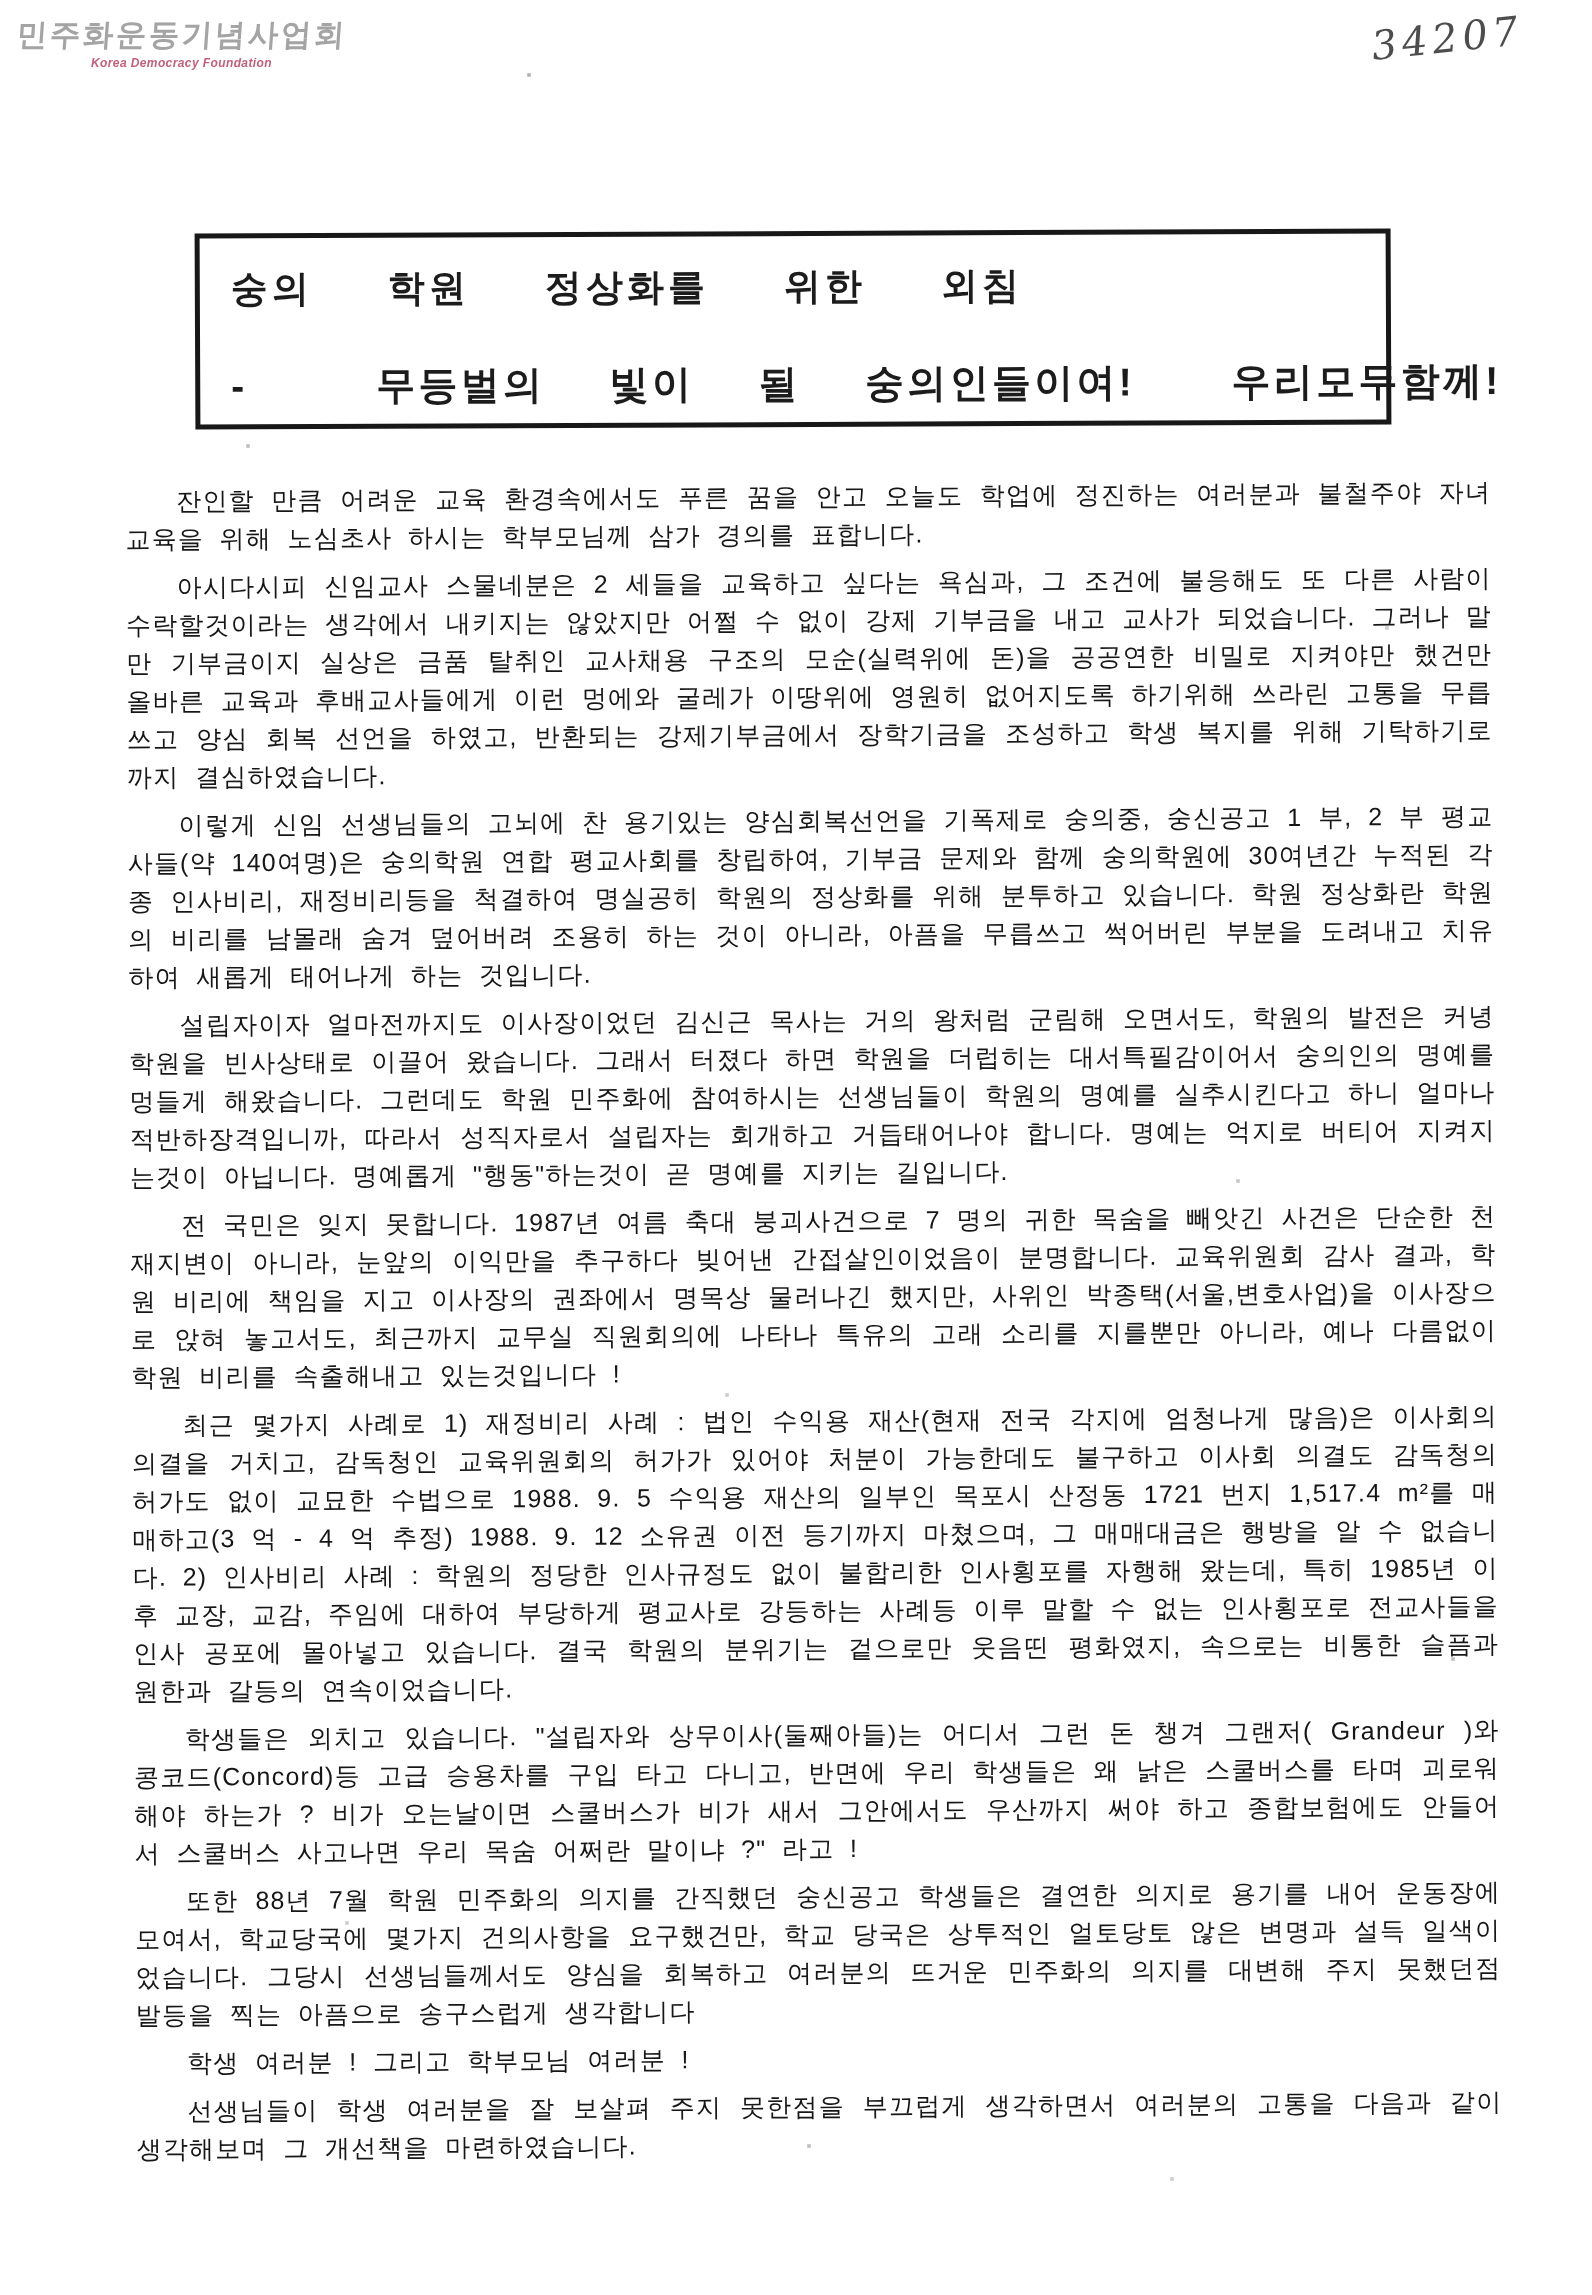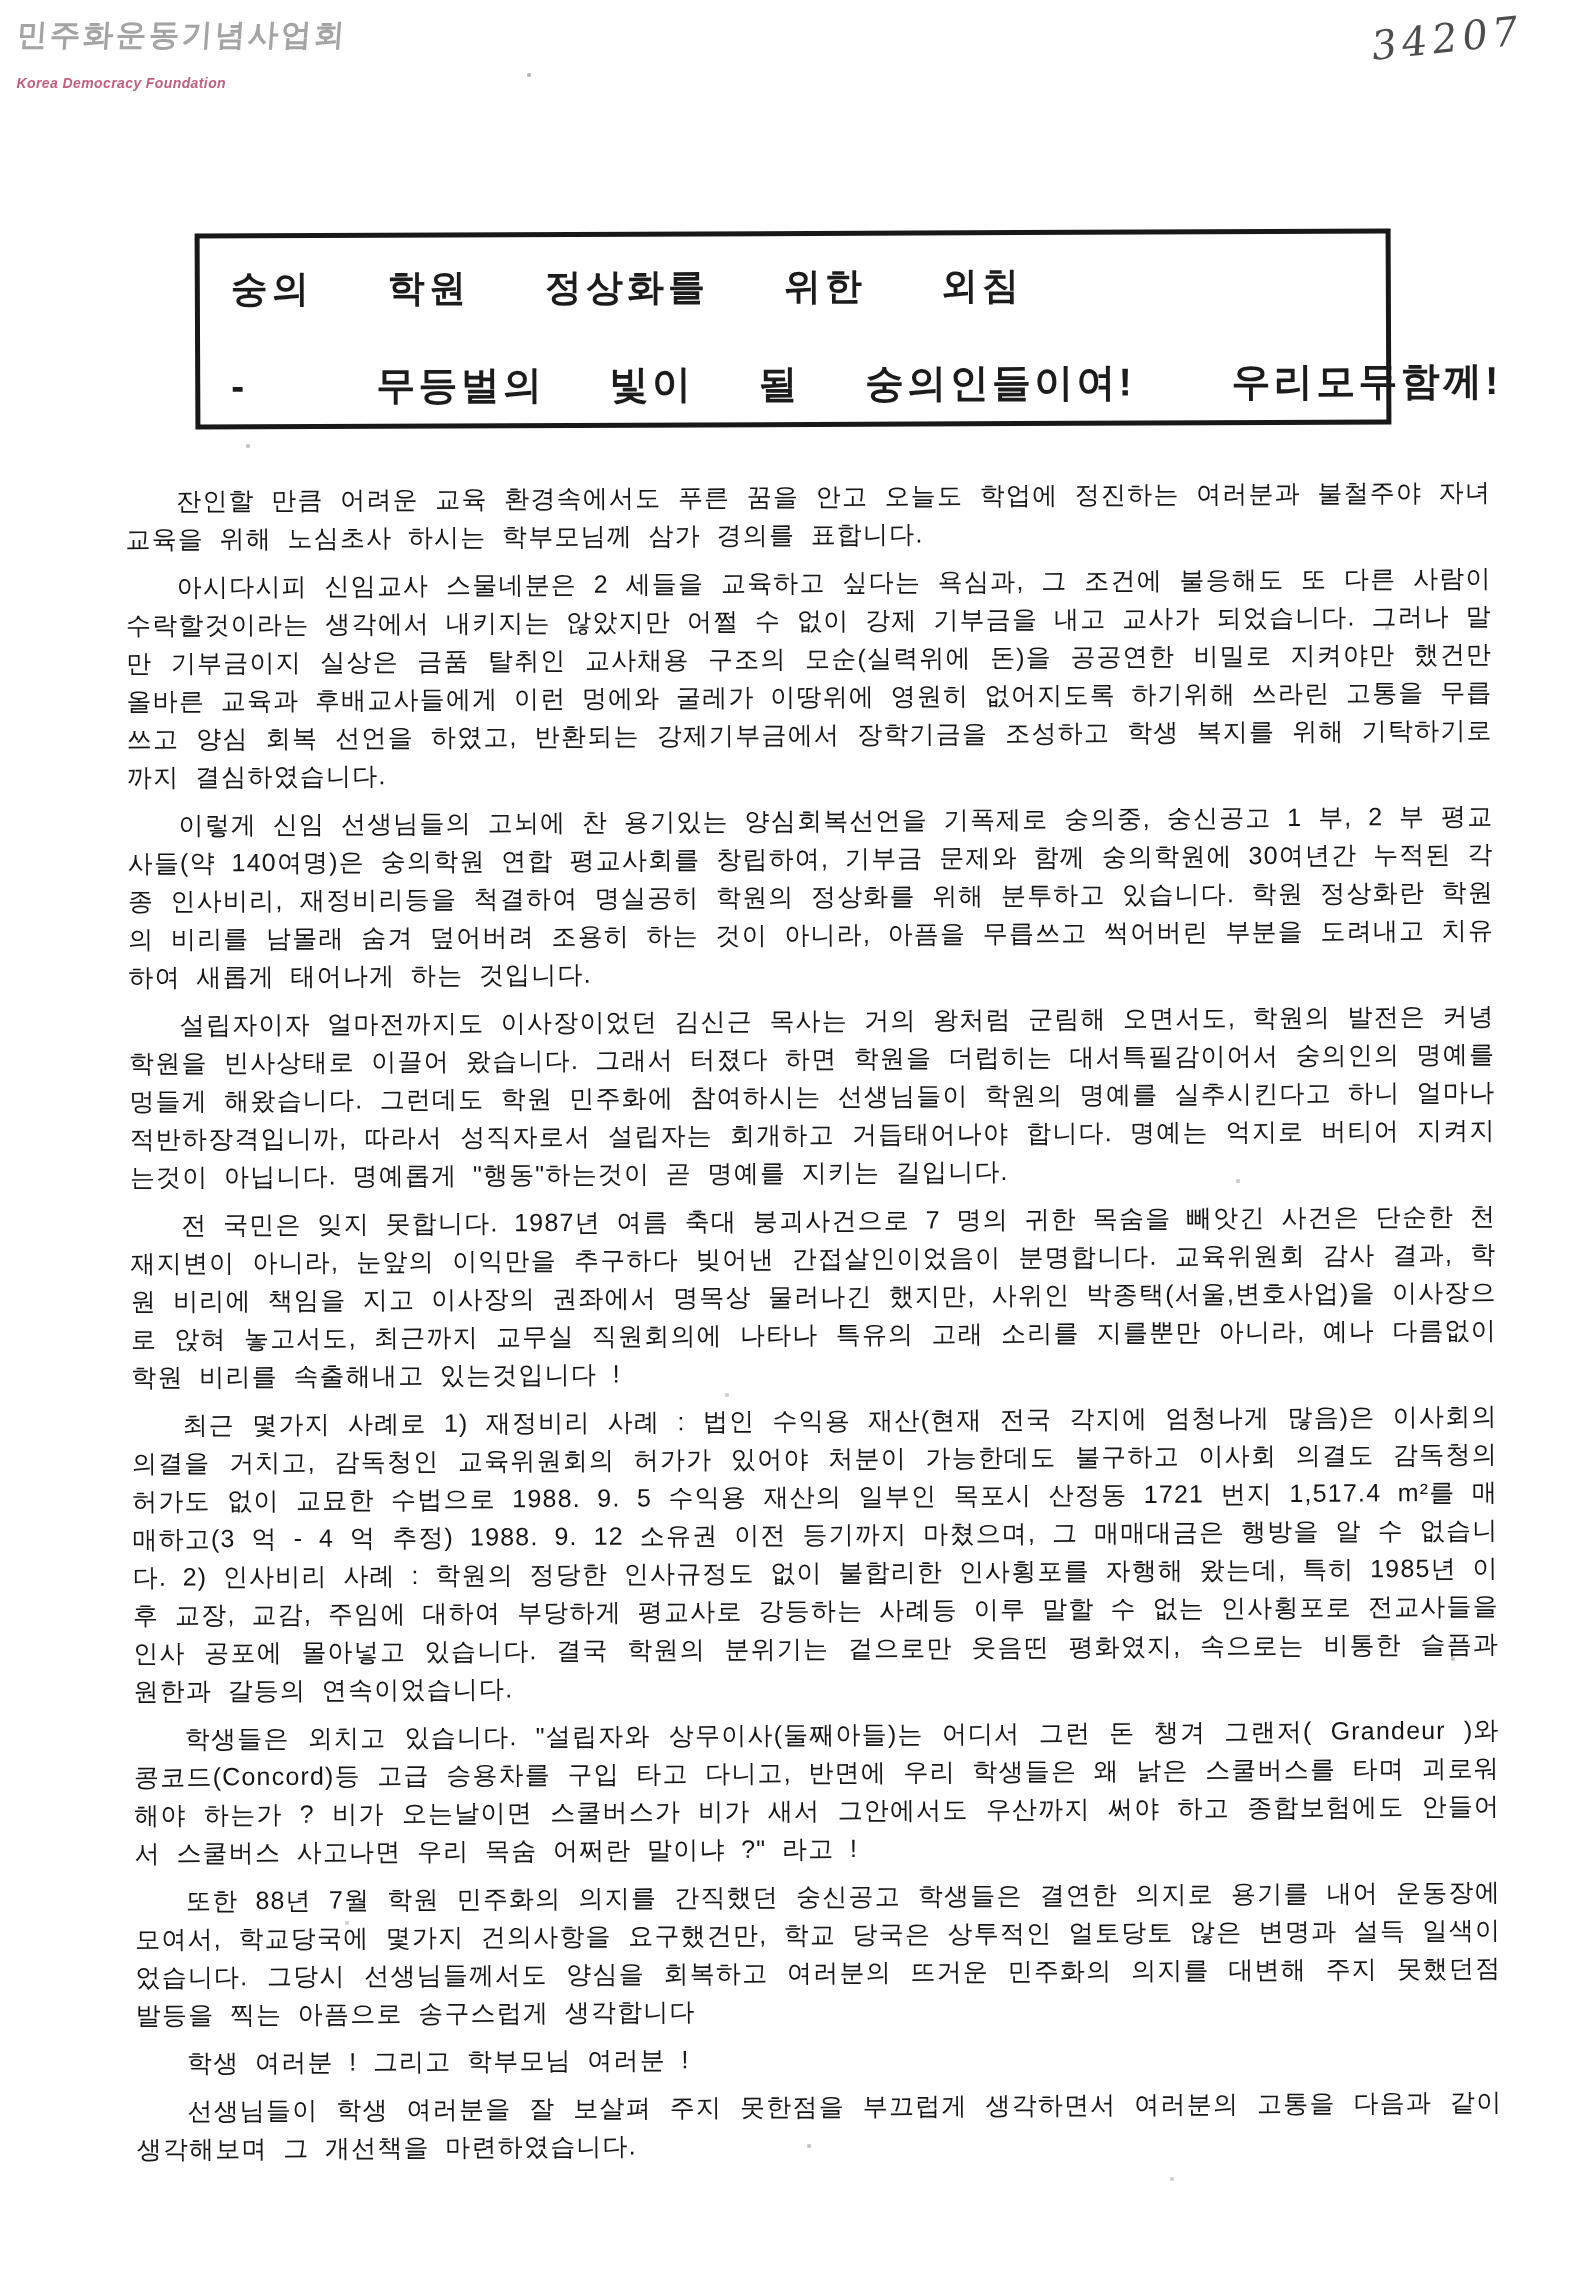--- a/index.html
+++ b/index.html
@@ -22,26 +22,27 @@
   .logo { position: absolute; left: 16.5px; top: 15px; }
   .logo-kr {
     font-size: 30.5px;
     font-weight: bold;
     color: #a4a4a4;
     letter-spacing: 2.5px;
     font-family: "DejaVu Sans", sans-serif;
     transform: skewX(-4deg);
   }
   .logo-en {
-    font-size: 14px;
+    font-size: 12px;
     font-weight: bold;
     font-style: italic;
     color: #c2607c;
-    margin-top: 19px;
+    margin-top: 0;
     letter-spacing: 0.4px;
+    text-align: center;
   }
 
   
   .archive-num {
     position: absolute;
     left: 1371px;
     top: 15px;
     font-size: 40px;
     color: #2f2f2f;
     font-family: "DejaVu Serif", serif;

